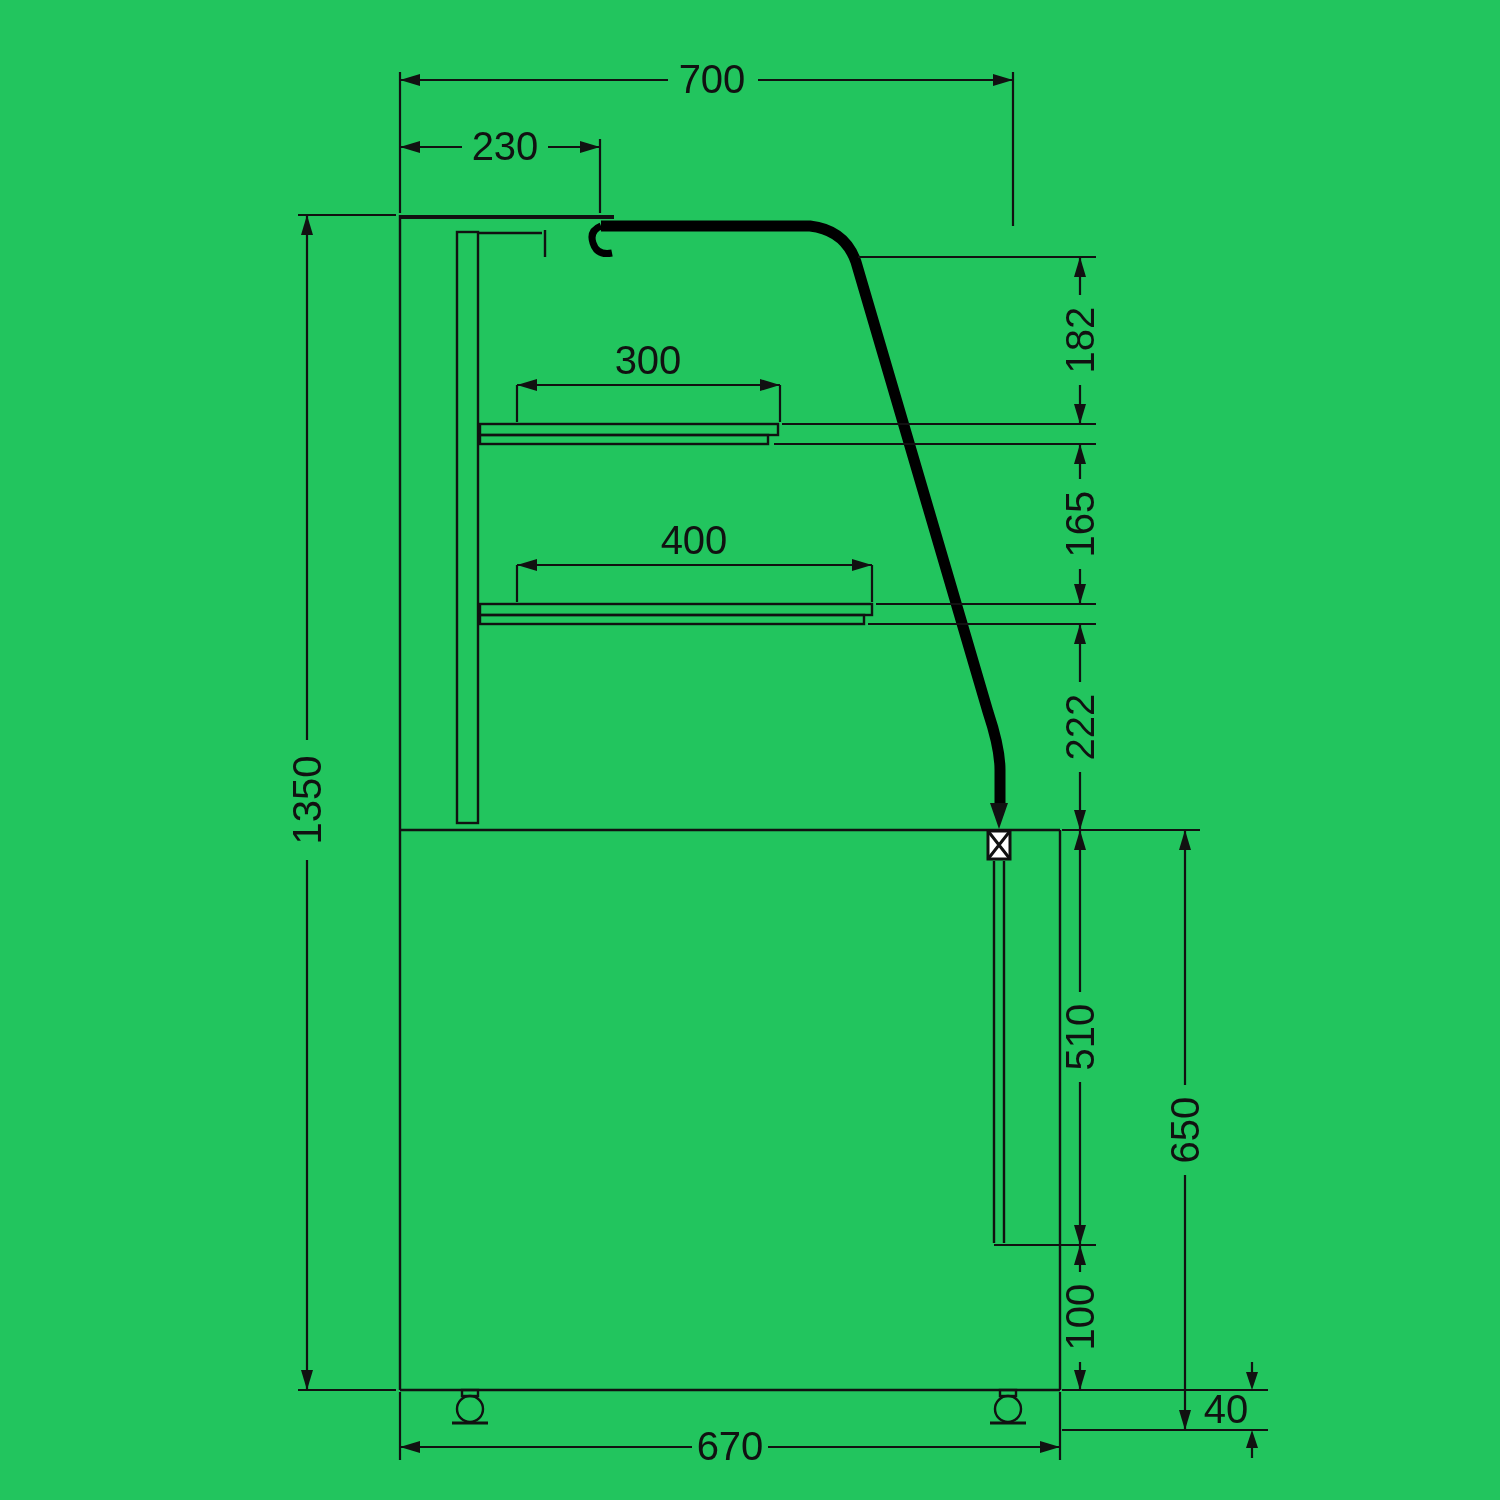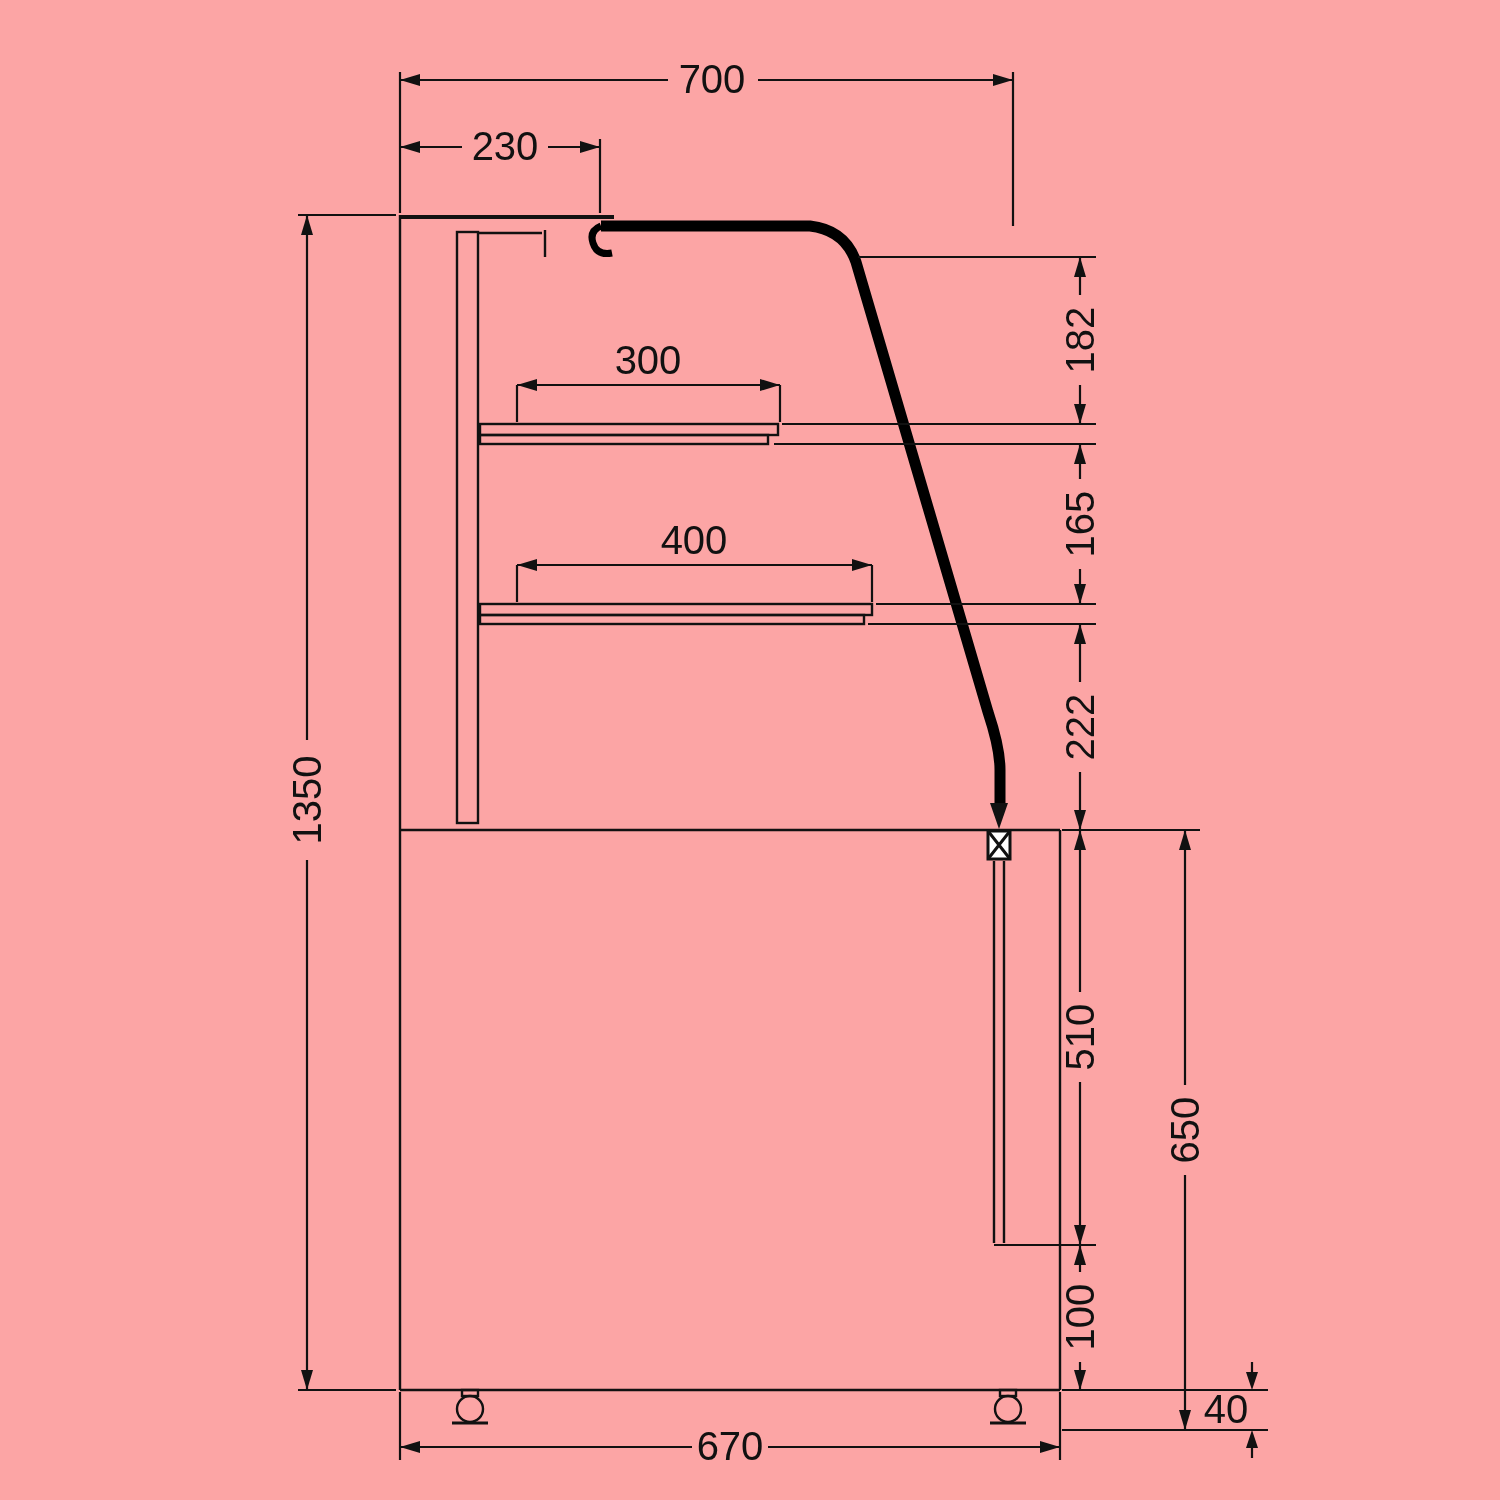--- a/index.html
+++ b/index.html
@@ -1,16 +1,16 @@
 <!DOCTYPE html>
 <html><head>
 <meta charset="utf-8">
 <style>
   html,body{margin:0;padding:0;background:#fff;}
-  #stage{width:1500px;height:1500px;position:relative;background:#fca5a5;}
+  #stage{width:1500px;height:1500px;position:relative;background:#22c55e;}
   svg{display:block;}
   .thin{stroke:#111;stroke-width:2.4;fill:none;}
   .med{stroke:#111;stroke-width:4;fill:none;}
   .dimline{stroke:#111;stroke-width:2.2;fill:none;}
   .thick{stroke:#000;stroke-width:11;fill:none;stroke-linejoin:round;}
   .hook{stroke:#000;stroke-width:7;fill:none;}
   .arrow{fill:#111;stroke:none;}
   .dim{font-family:"Liberation Sans","DejaVu Sans",sans-serif;font-size:40px;fill:#111;text-anchor:middle;}
 </style>
 </head>

